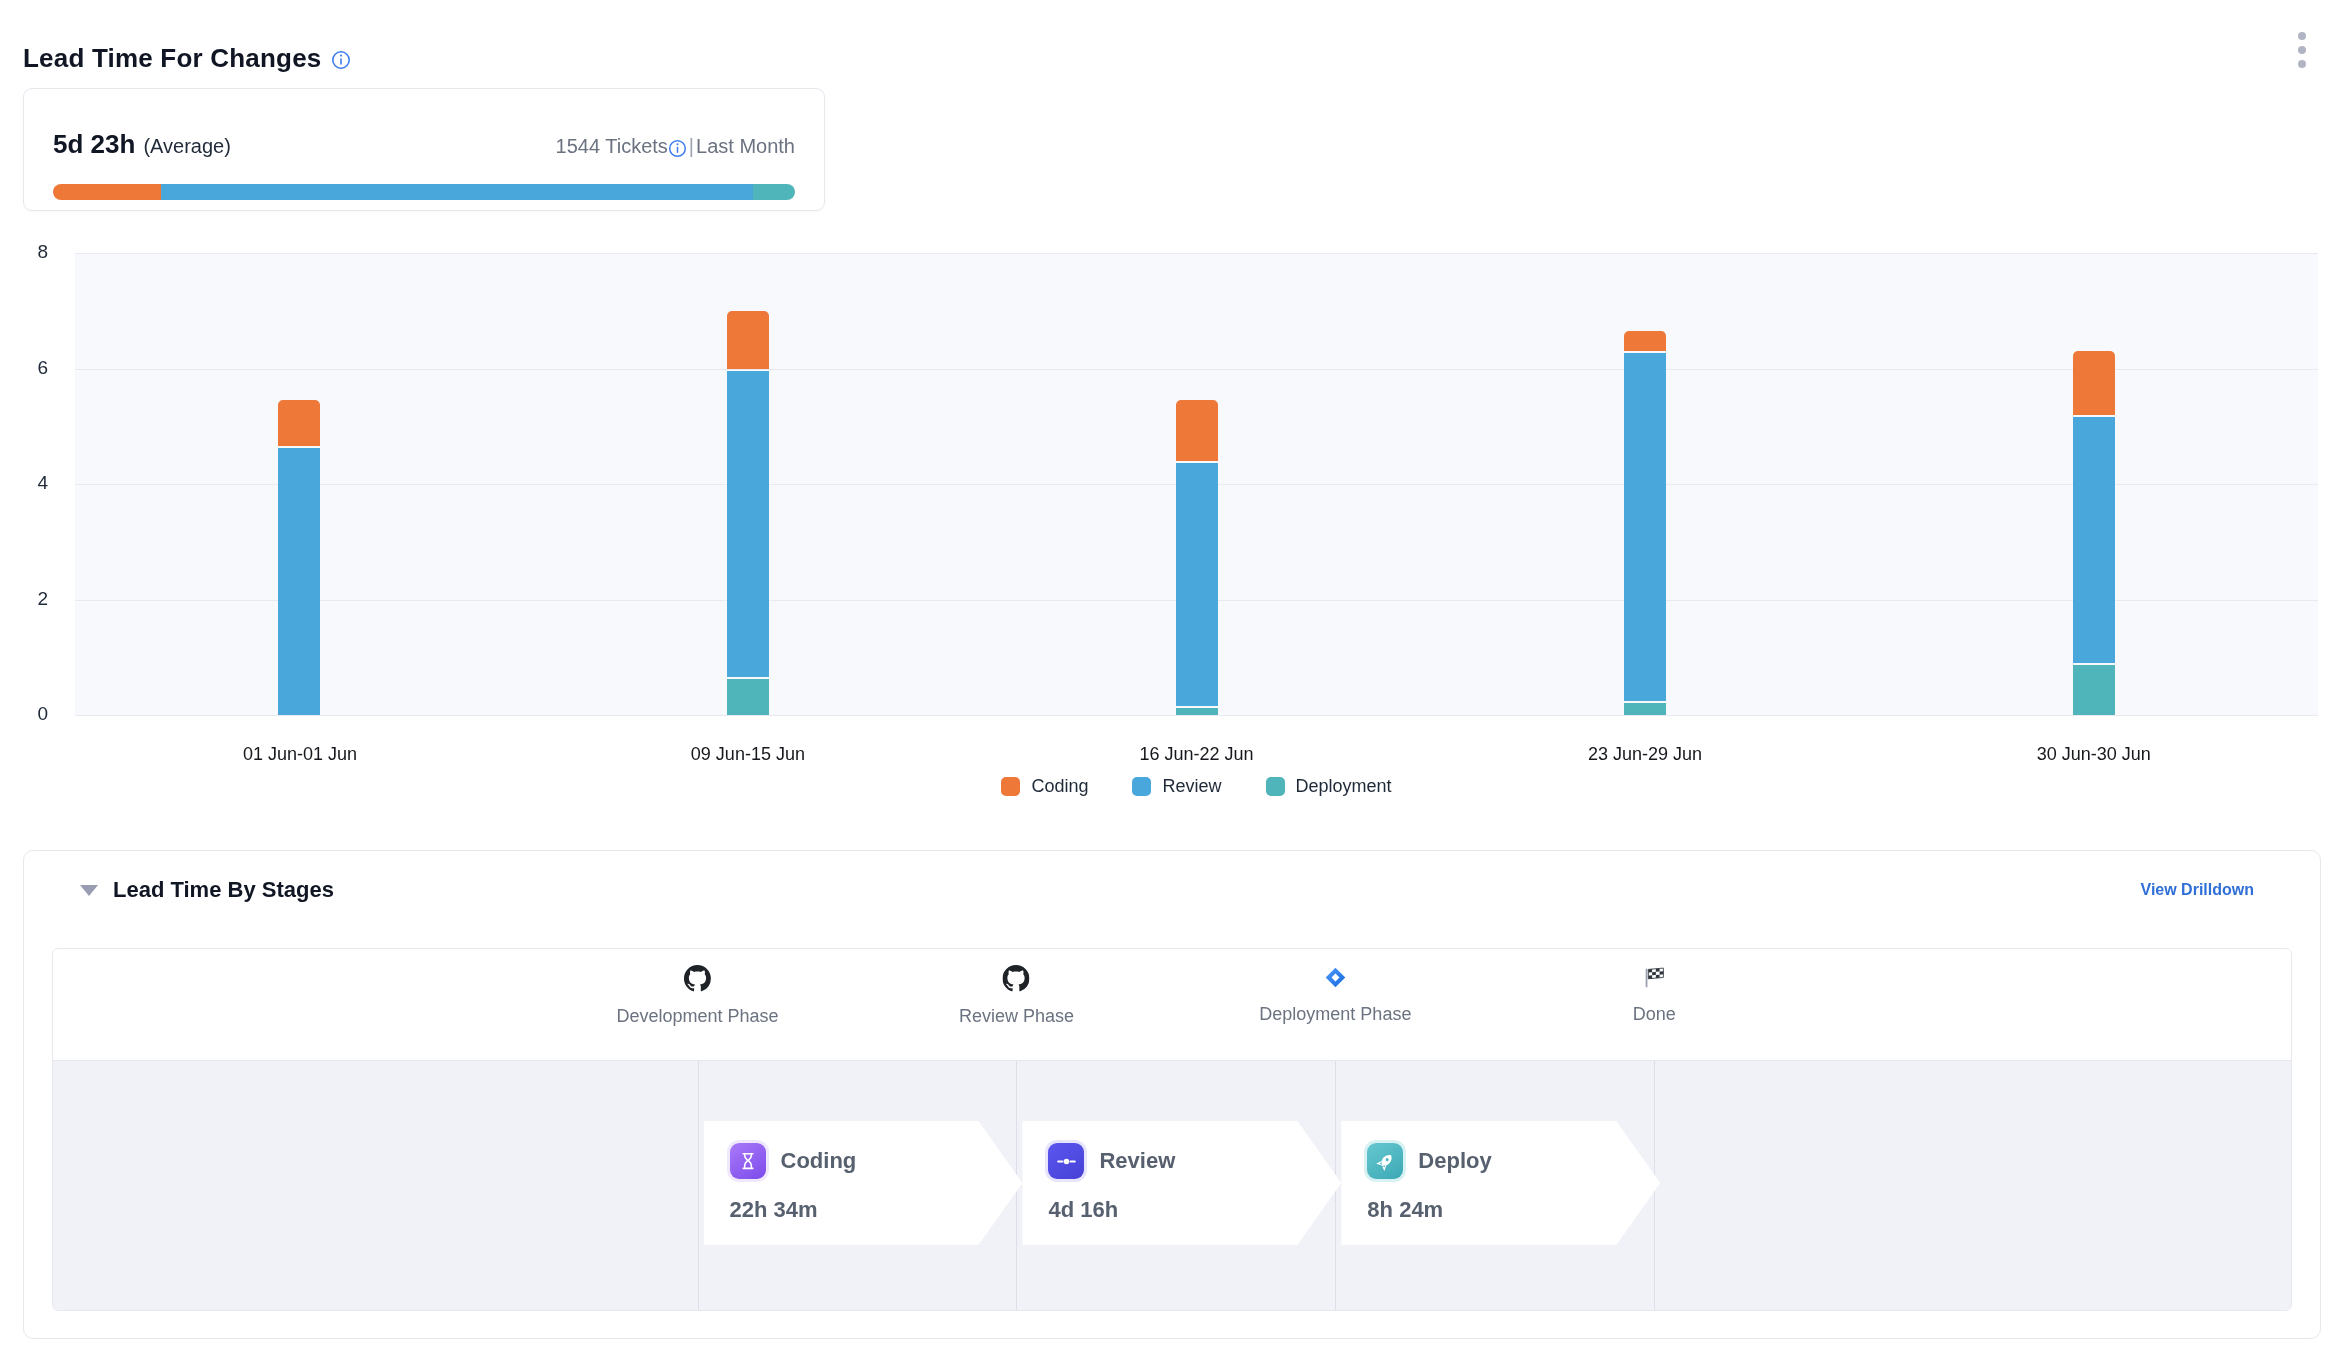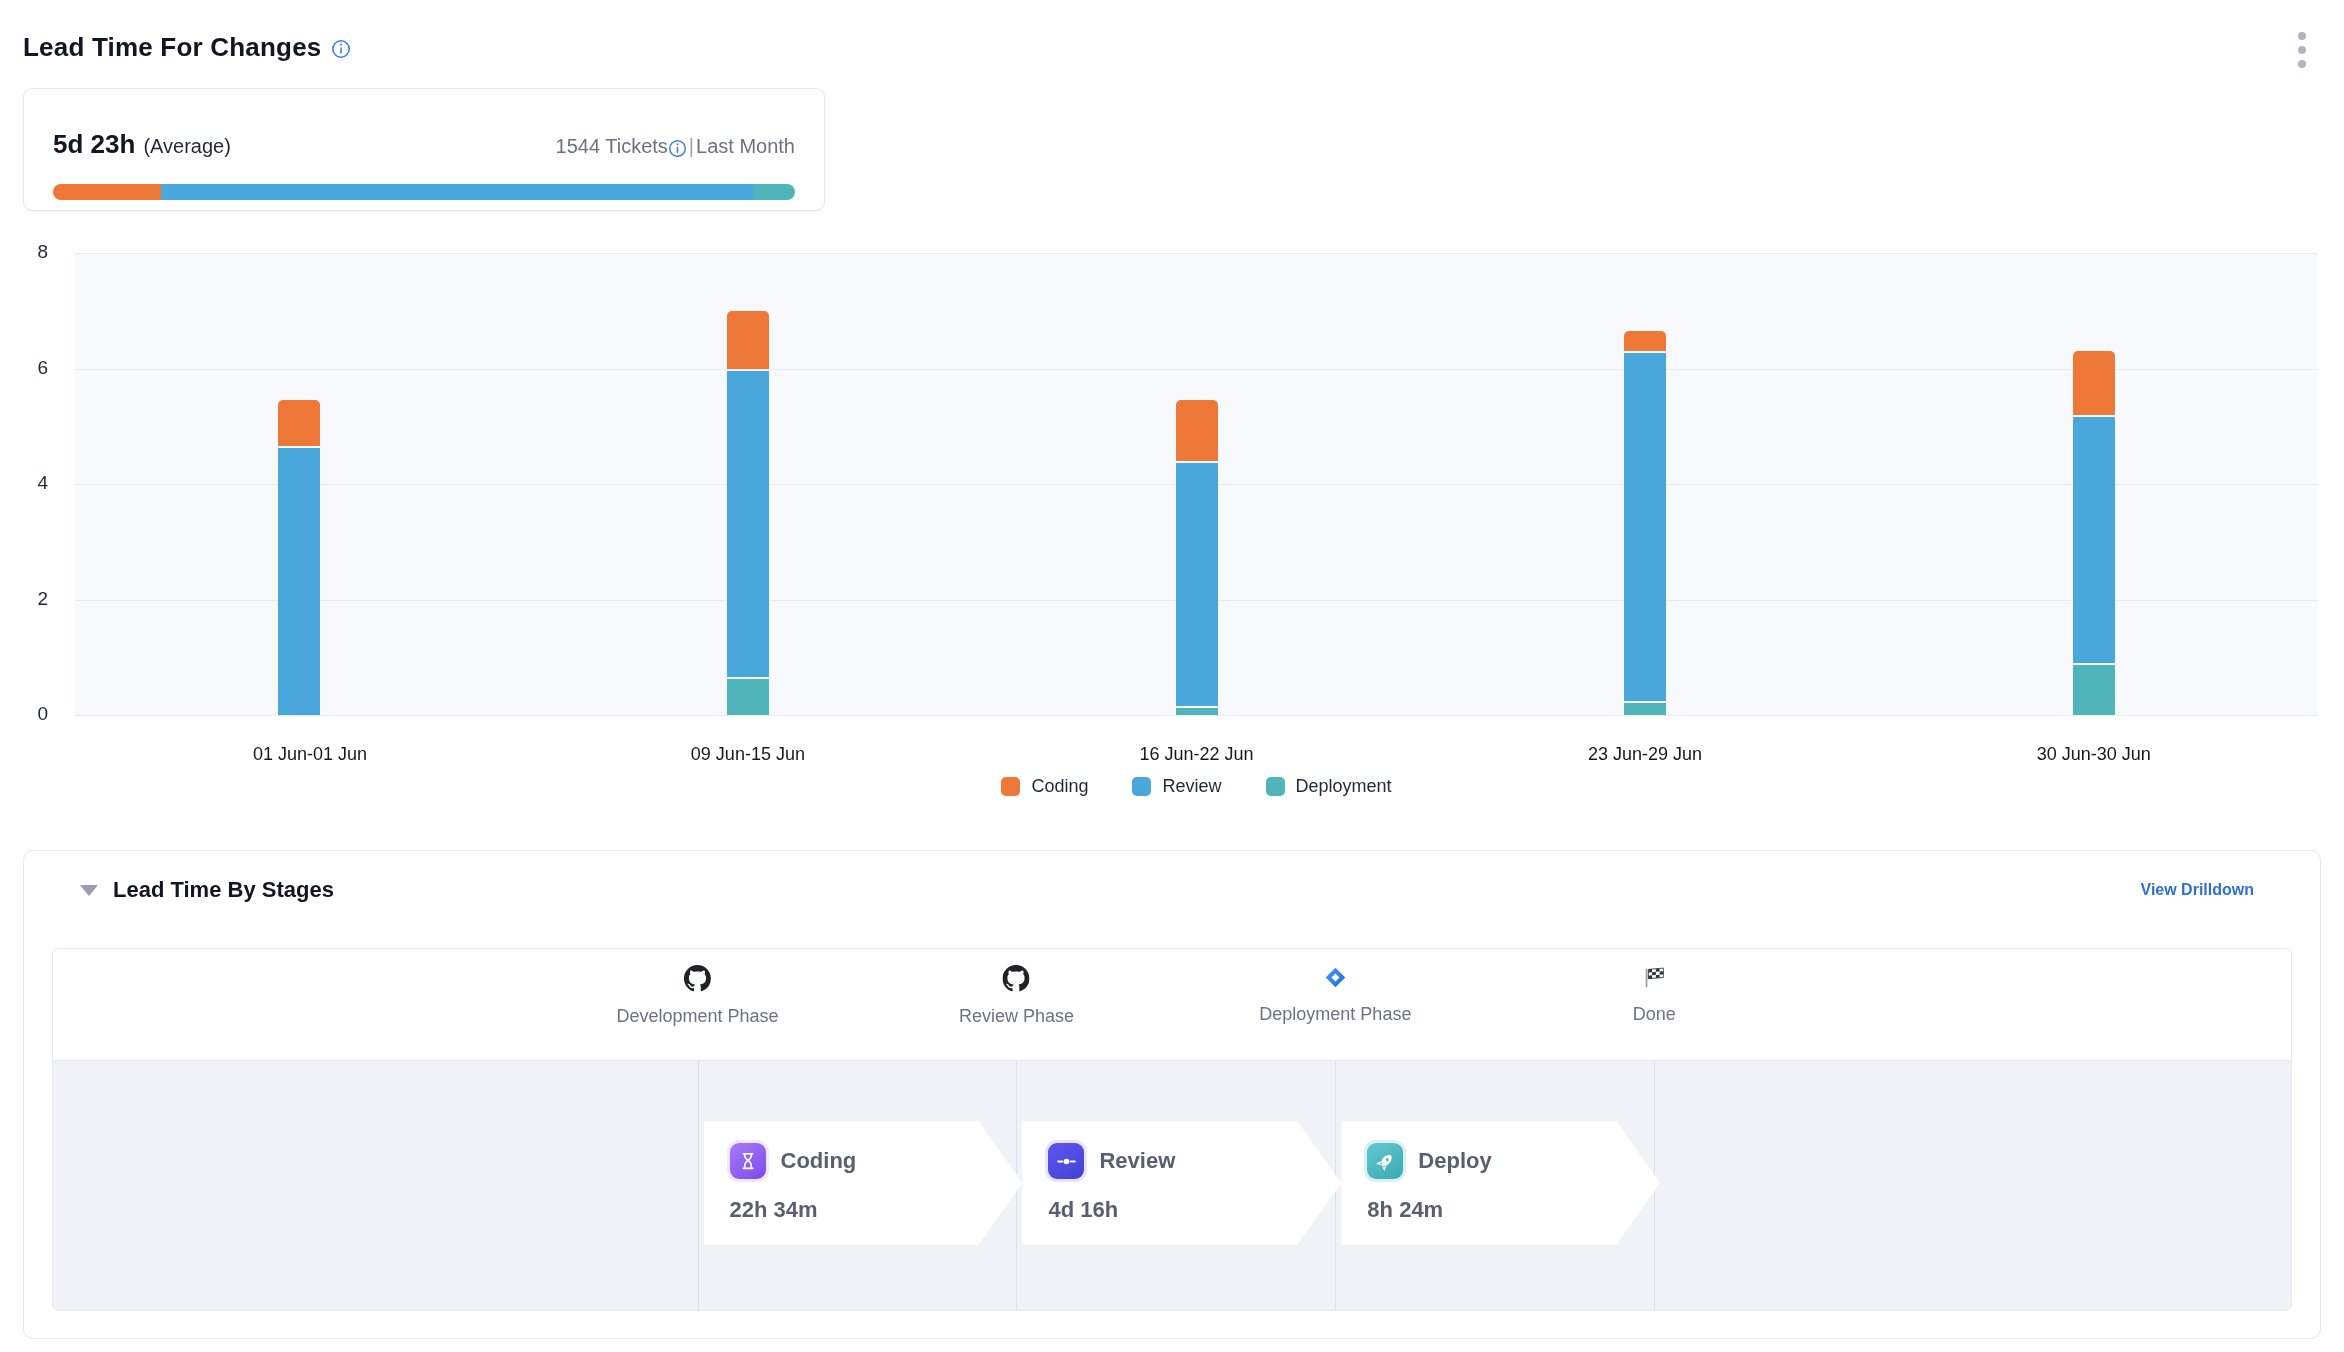--- a/index.html
+++ b/index.html
@@ -1,21 +1,21 @@
 <!DOCTYPE html>
 <html><head>
 <meta charset="utf-8">
 <style>
   * { box-sizing: border-box; margin: 0; padding: 0; }
   html,body { width: 2344px; height: 1352px; background: #ffffff;
     font-family: "Liberation Sans", sans-serif; color: #111827; overflow: hidden; }
   .page { position: relative; width: 2344px; height: 1352px; }
 
   
-  .widget-header { position: absolute; left: 23px; top: 20px; right: 30px; display: flex; justify-content: space-between; align-items: center; }
+  .widget-header { position: absolute; left: 23px; top: 20px; right: 30px; display: flex; justify-content: space-between; align-items: flex-end; }
   .title-row { display: flex; align-items: center; gap: 10px; }
   .title-row h1 { font-size: 26px; font-weight: bold; color: #101623; letter-spacing: .2px; }
   .info-ic { display: inline-flex; margin-top: 3px; }
   .kebab { display: flex; flex-direction: column; gap: 6px; padding: 6px 8px; cursor: pointer; margin-top: 6px; }
   .kebab i { width: 8px; height: 8px; border-radius: 50%; background: #b1b5c3; }
 
   
   .summary-card { position: absolute; left: 23px; top: 88px; width: 802px; height: 123px;
     border: 1px solid #e6e8ee; border-radius: 9px; background: #fff; padding: 40px 29px 0 29px;
     box-shadow: 0 1px 2px rgba(20,30,60,.03); }
@@ -143,21 +143,21 @@
       </div>
     </div>
   <div id="yaxis">
       <div class="ytick" style="position: absolute; top: 703px;">0</div>
       <div class="ytick" style="position: absolute; top: 587.5px;">2</div>
       <div class="ytick" style="position: absolute; top: 472px;">4</div>
       <div class="ytick" style="position: absolute; top: 356.5px;">6</div>
       <div class="ytick" style="position: absolute; top: 241px;">8</div>
     </div>
   <div id="xaxis">
-      <div class="xtick" style="left: 310px;">01 Jun-01 Jun</div>
+      <div class="xtick" style="left: 300px;">01 Jun-01 Jun</div>
       <div class="xtick" style="left: 747.9px;">09 Jun-15 Jun</div>
       <div class="xtick" style="left: 1196.5px;">16 Jun-22 Jun</div>
       <div class="xtick" style="left: 1645.1px;">23 Jun-29 Jun</div>
       <div class="xtick" style="left: 2093.7px;">30 Jun-30 Jun</div>
     </div>
   <div class="legend">
       <div class="legend-item">
         <span class="legend-swatch" style="background: rgb(237, 120, 56);"></span>
         <span class="legend-label">Coding</span>
       </div>

